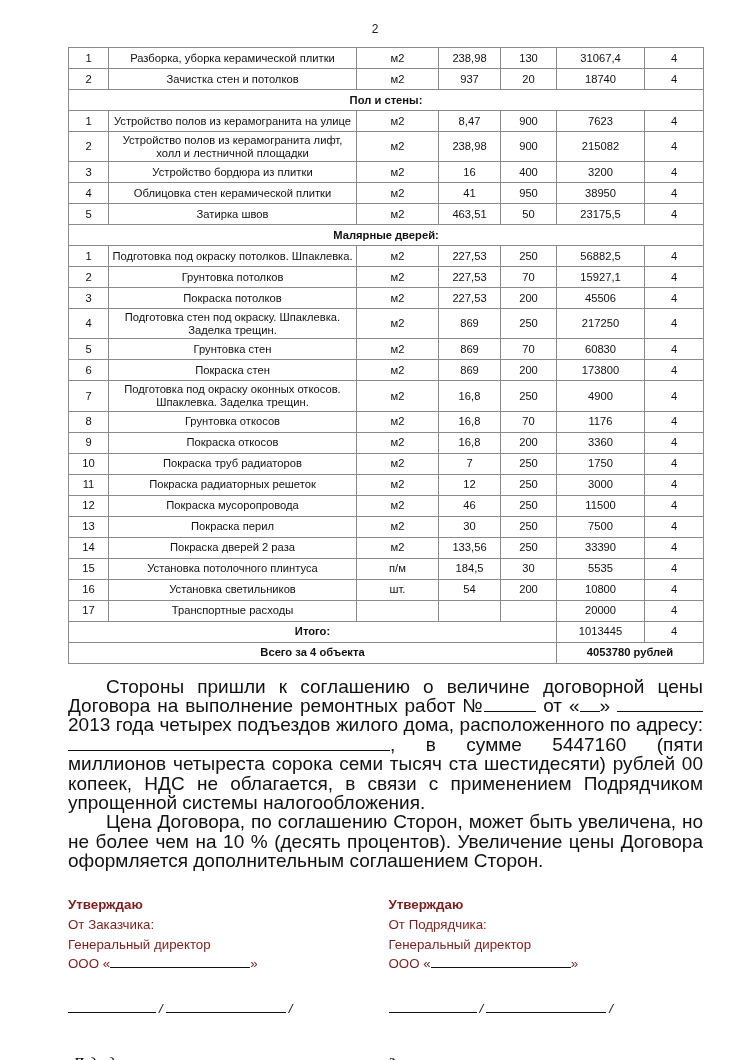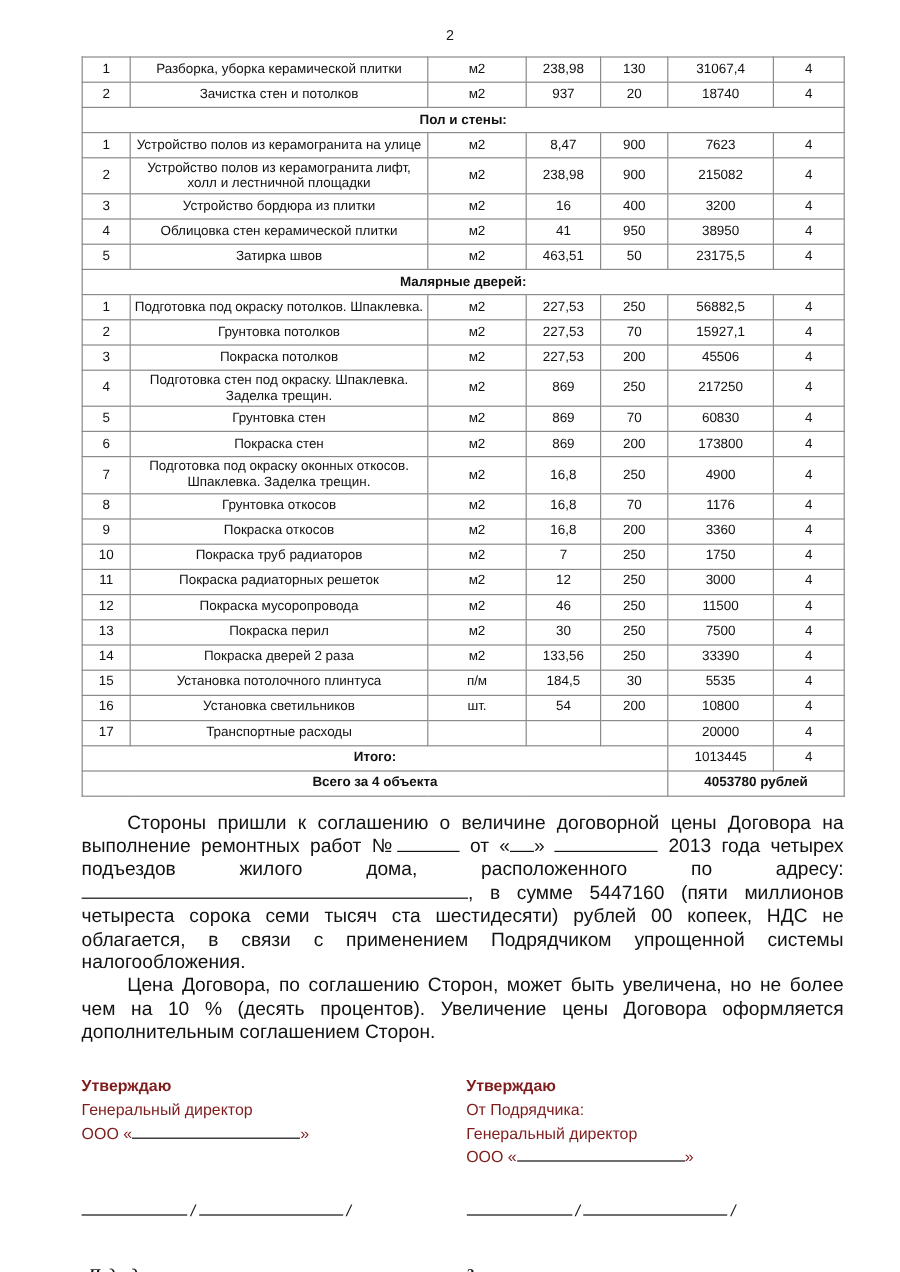--- a/index.html
+++ b/index.html
@@ -78,21 +78,21 @@
   td.grand-value {
     text-align: center;
     font-weight: bold;
   }
   td.total-value { text-align: center; }
 
   
   .body-text {
     margin: 13px 47px 0 68px;
     width: 635px;
-    font-size: 16px;
+    font-size: 19px;
     line-height: 19.4px;
     text-align: justify;
     color: #111;
   }
   .body-text p {
     margin: 0;
     text-indent: 38px;
     text-align: justify;
   }
   .fill {
@@ -432,20 +432,21 @@
   </div>
 
   <div class="body-text">
     <p><span>Стороны пришли к соглашению о величине договорной цены Договора на выполнение ремонтных работ №</span><span class="fill fill-s"></span> <span>от «</span><span class="fill fill-xs"></span><span>»</span> <span class="fill fill-m"></span> <span>2013 года четырех подъездов жилого дома, расположенного по адресу:</span><span class="fill fill-addr"></span><span>, в сумме 5447160 (пяти миллионов четыреста сорока семи тысяч ста шестидесяти) рублей 00 копеек, НДС не облагается, в связи с применением Подрядчиком упрощенной системы налогообложения.</span></p>
     <p>Цена Договора, по соглашению Сторон, может быть увеличена, но не более чем на 10 % (десять процентов). Увеличение цены Договора оформляется дополнительным соглашением Сторон.</p>
   </div>
 
   <div class="sign-block">
     <div class="sign-col left">
       <div class="sign-head">Утверждаю</div>
+      <div>От Заказчика:</div>
       <div>Генеральный директор</div>
       <div class="sign-line"><span>ООО «</span><span class="fill-ooo"></span><span>»</span></div>
     </div>
     <div class="sign-col right">
       <div class="sign-head">Утверждаю</div>
       <div>От Подрядчика:</div>
       <div>Генеральный директор</div>
       <div class="sign-line"><span>ООО «</span><span class="fill-ooo"></span><span>»</span></div>
     </div>
   </div>

